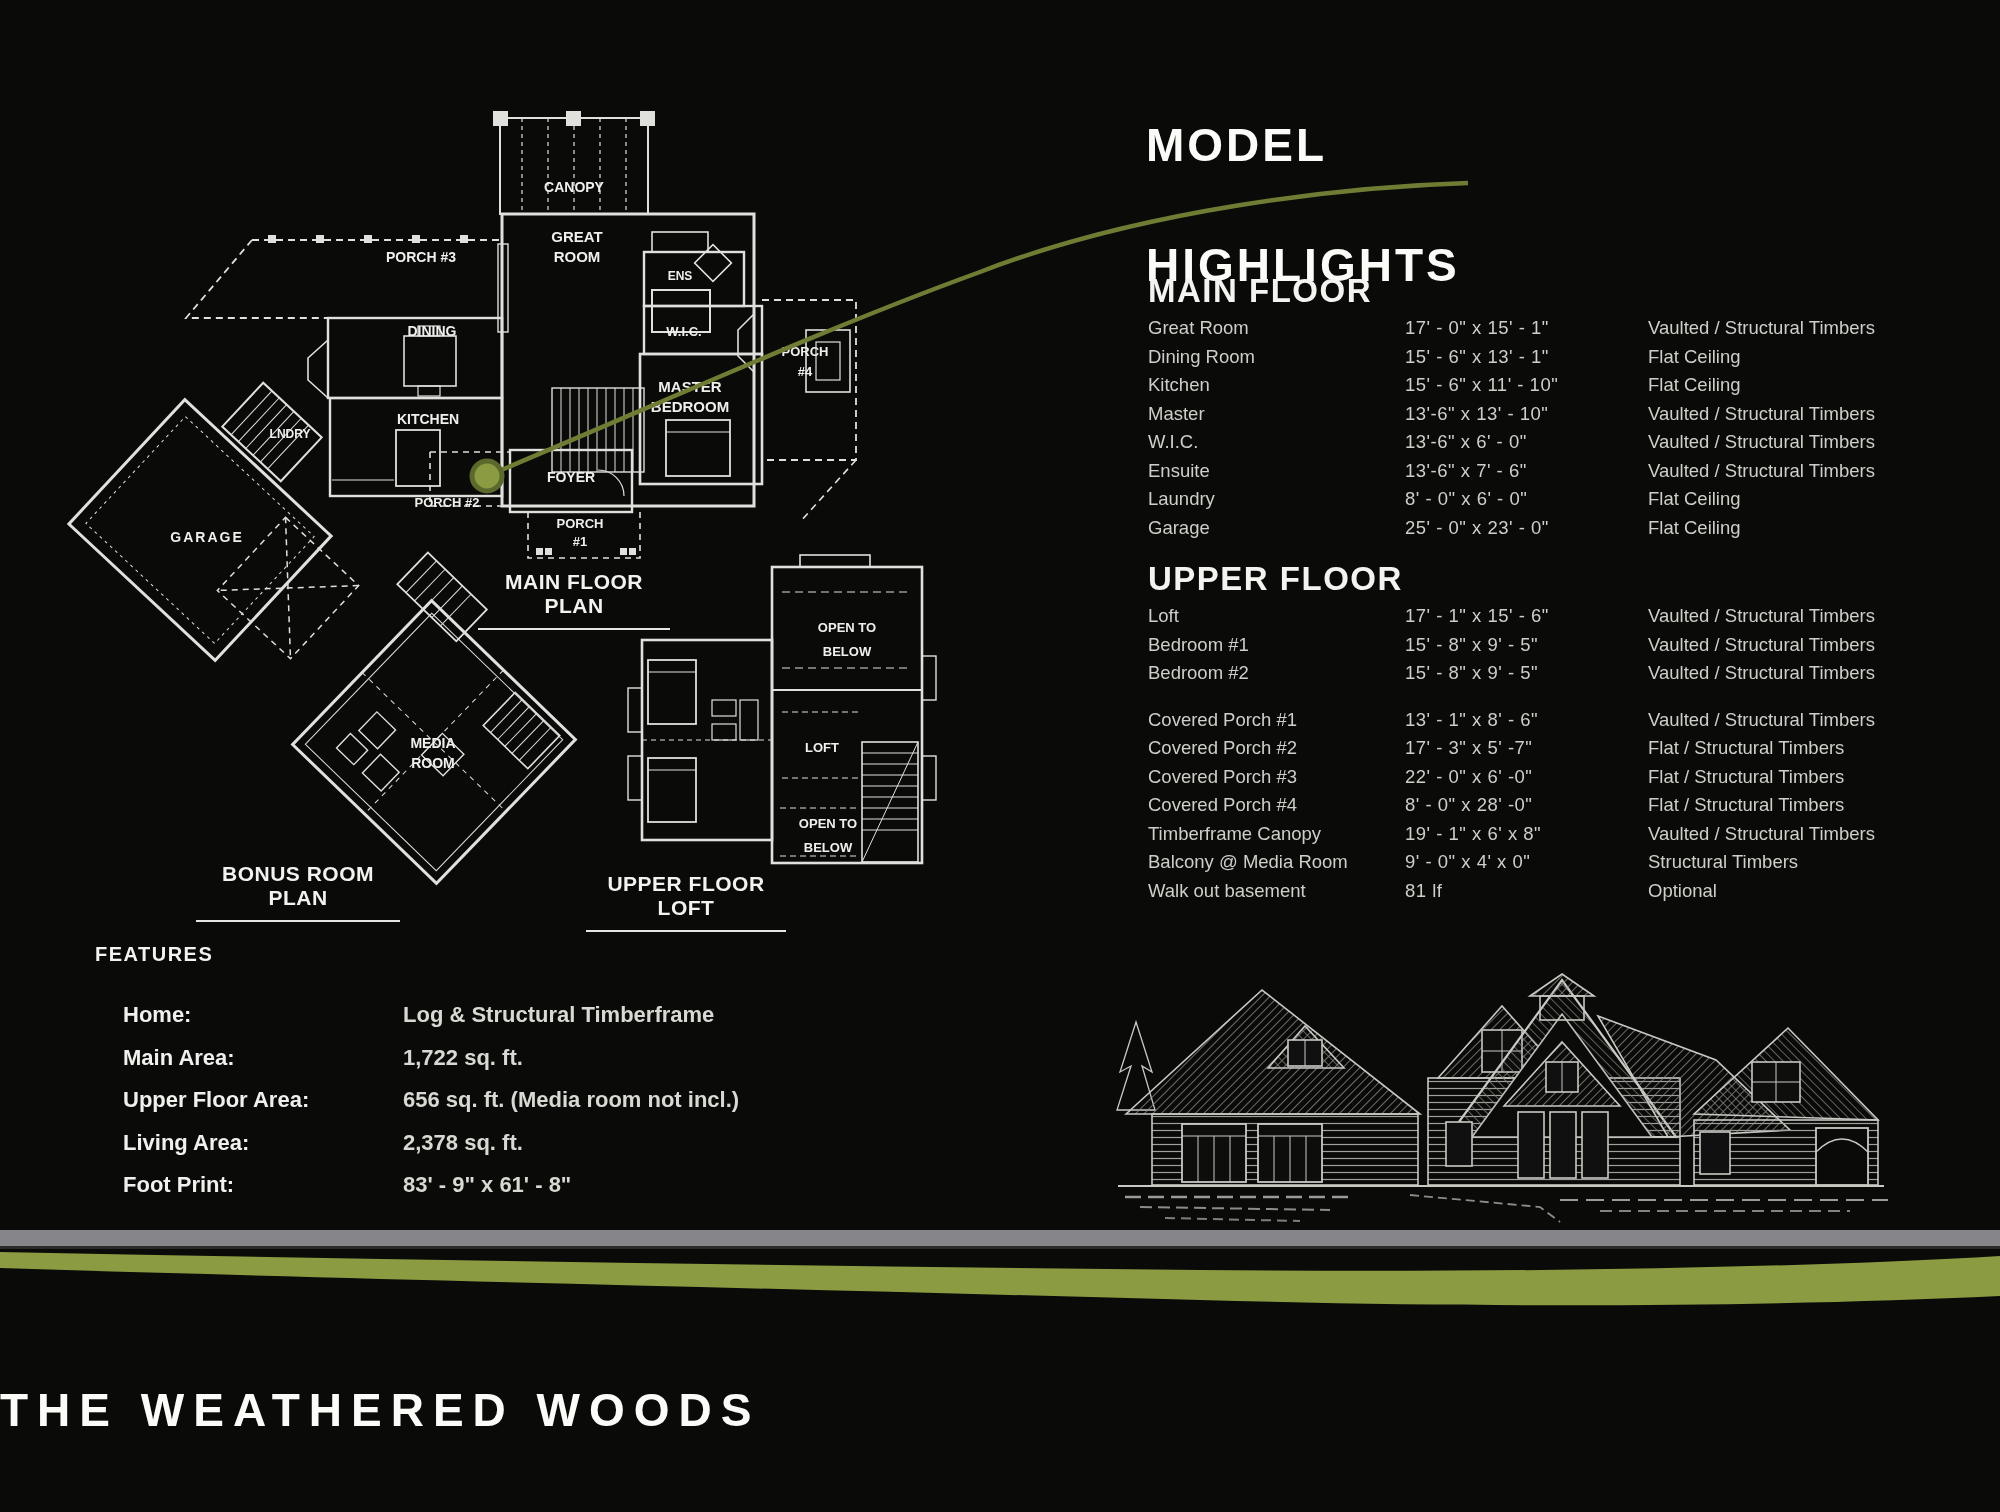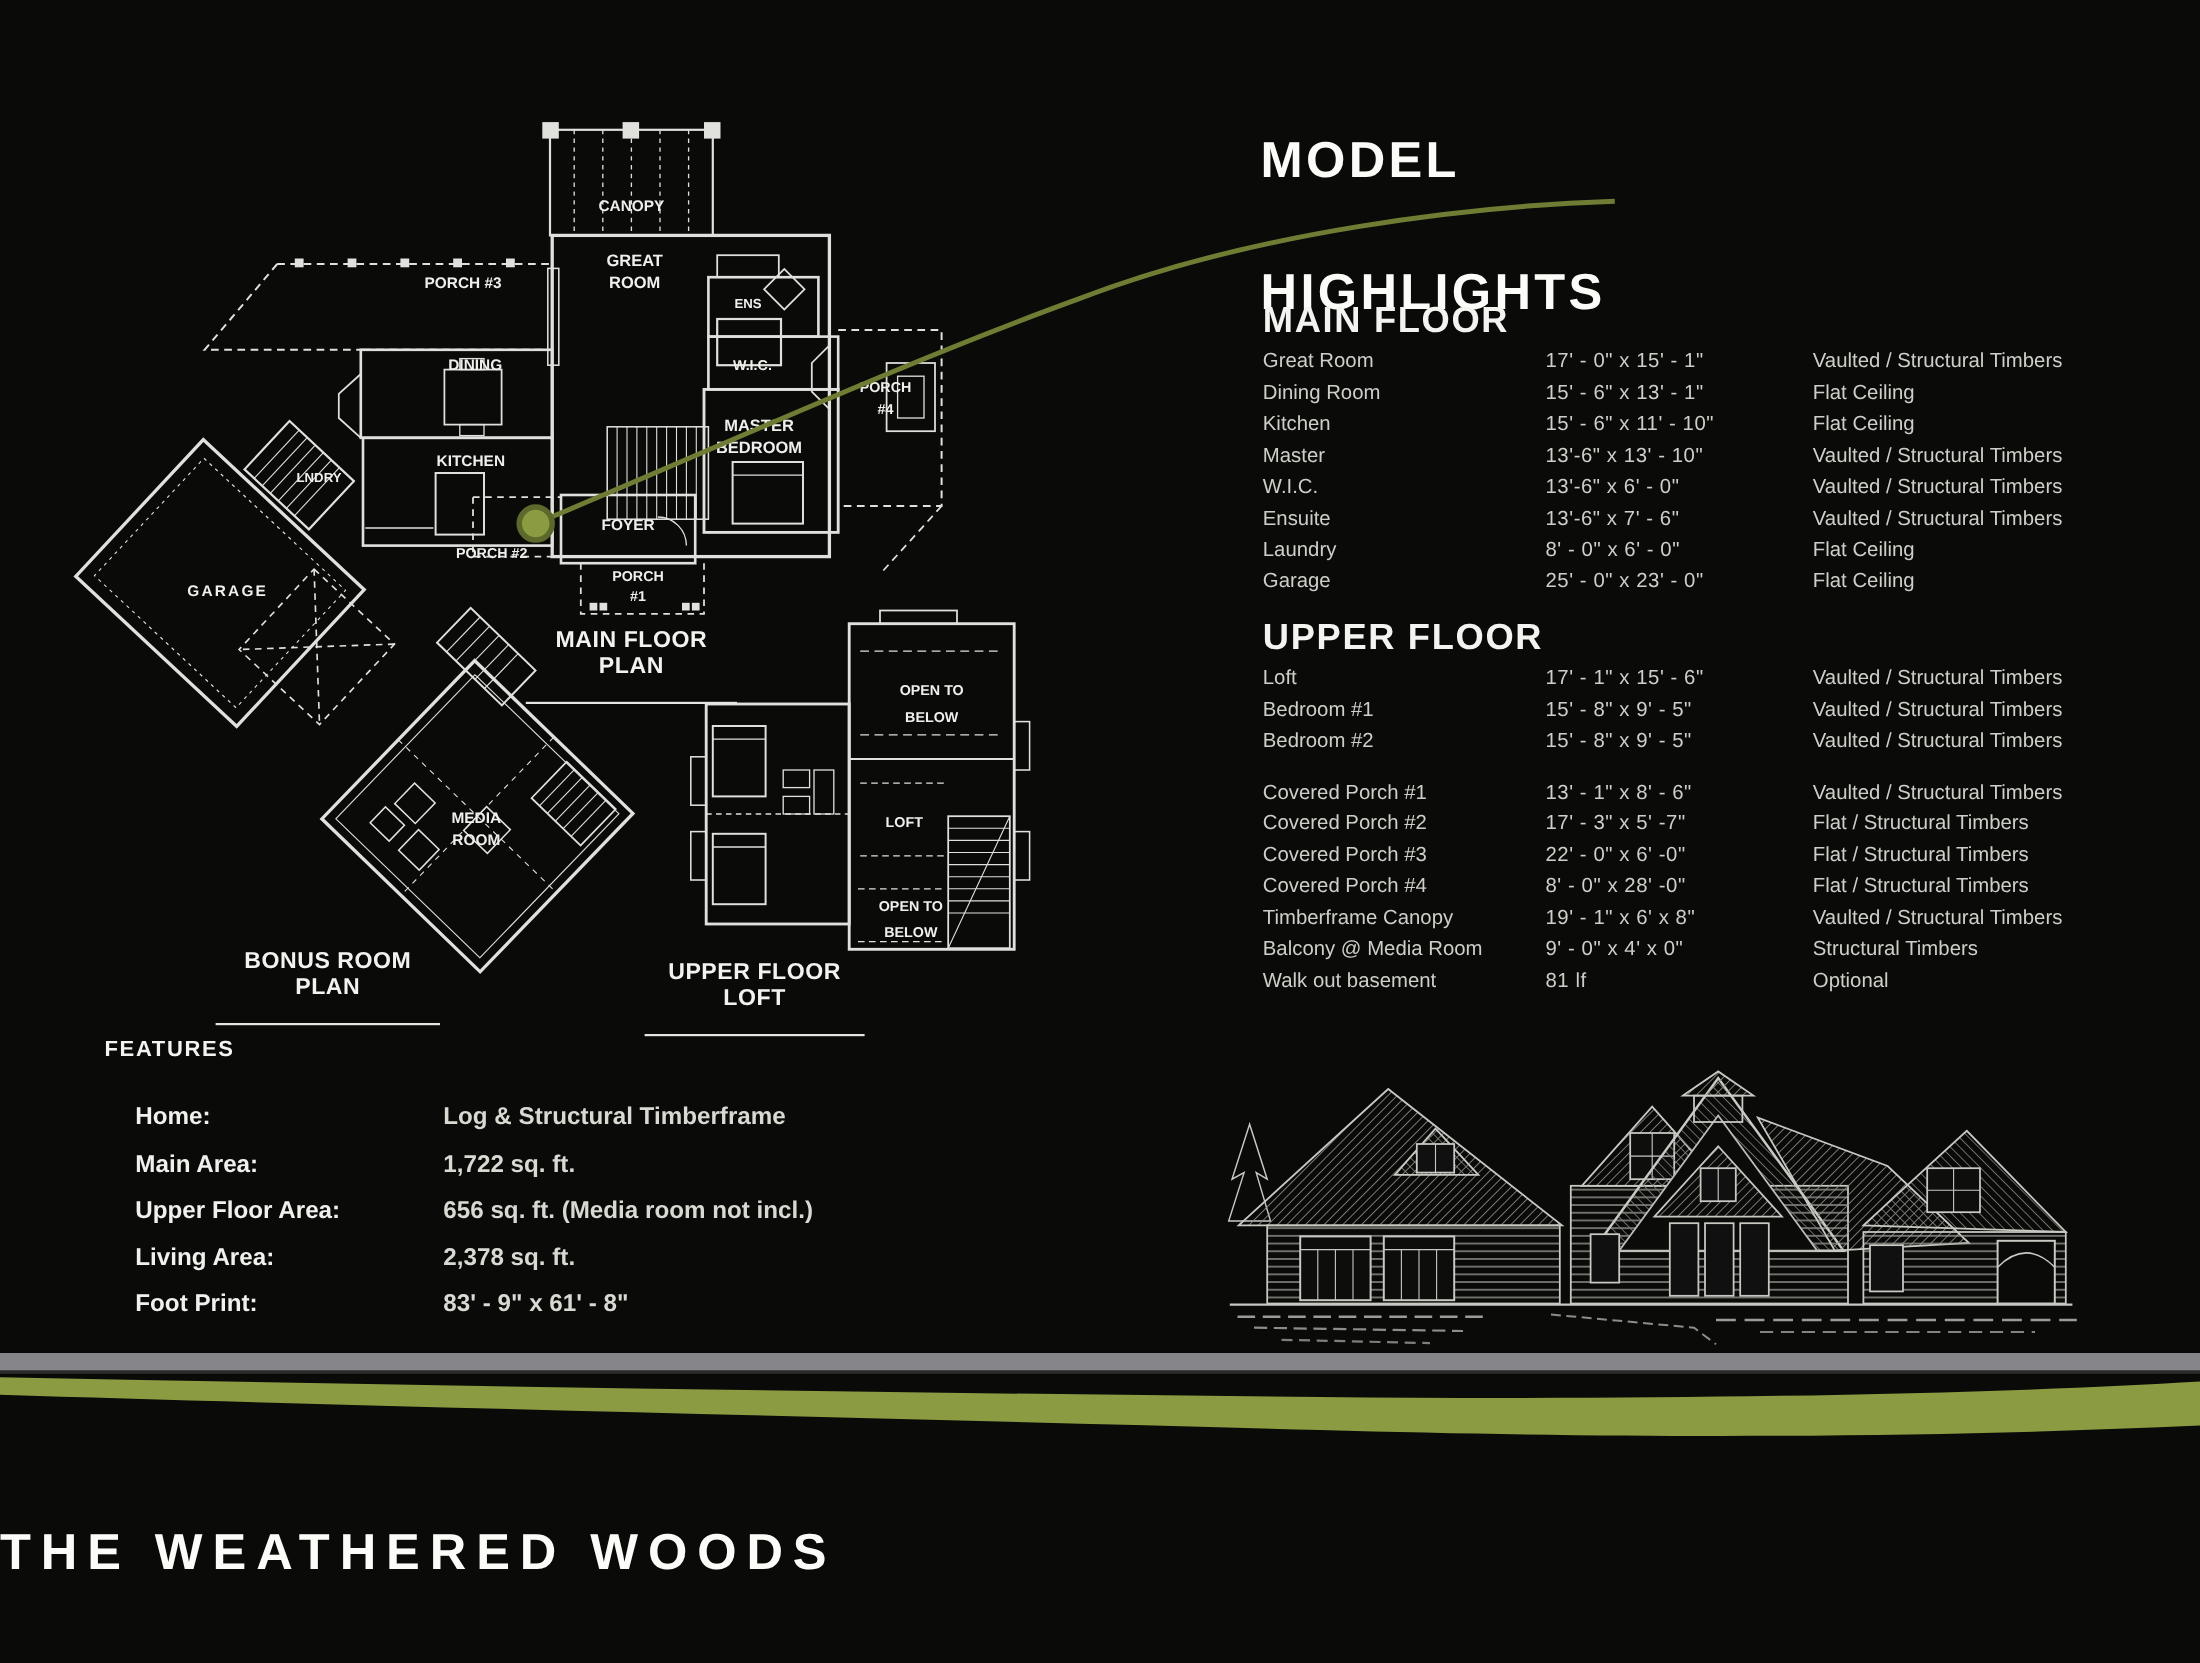--- a/index.html
+++ b/index.html
@@ -40,21 +40,21 @@
   .feat-row{
     display:grid;grid-template-columns:280px 1fr;
     height:42.5px;font-size:22px;font-weight:bold;color:#e4e4df;margin-left:28px;
   }
   .feat-row .f-label{color:#f0f0ec;}
   .feat-row .f-value{font-weight:600;color:#d9d9d3;}
 
   
   .plan-title{
     position:absolute;text-align:center;font-size:21px;font-weight:bold;
-    letter-spacing:.5px;color:#f2f2ee;border-bottom:2px solid #e6e6e2;padding-bottom:20px;
+    letter-spacing:.5px;color:#f2f2ee;border-bottom:2px solid #e6e6e2;padding-bottom:10px;
   }
   #main-plan-title{left:478px;top:570px;width:192px;}
   #bonus-plan-title{left:196px;top:862px;width:204px;}
   #upper-plan-title{left:586px;top:872px;width:200px;}
 
   
   .bottom-title{
     position:absolute;left:0;top:1383px;width:100%;
     font-size:46px;font-weight:bold;letter-spacing:9px;color:#fbfbf8;
   }

